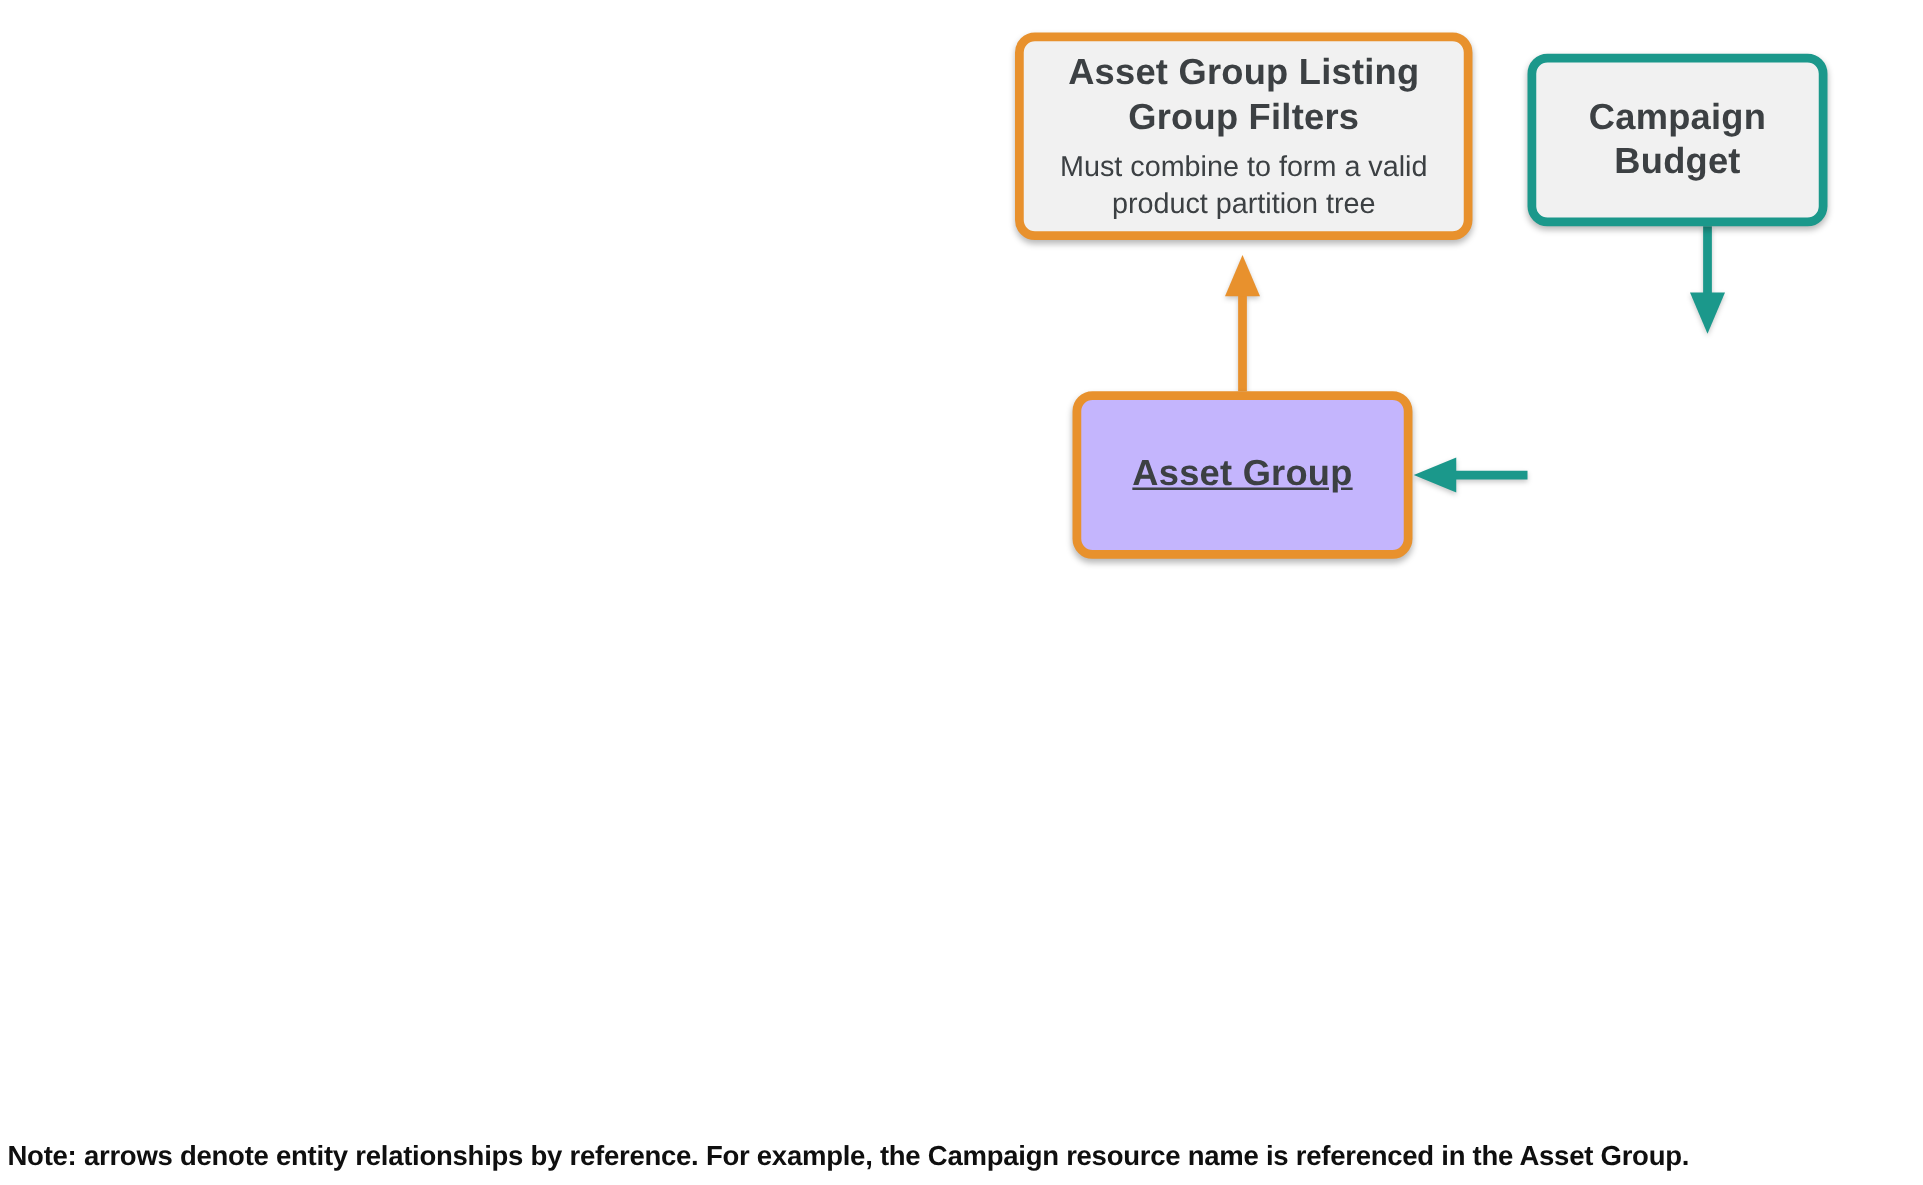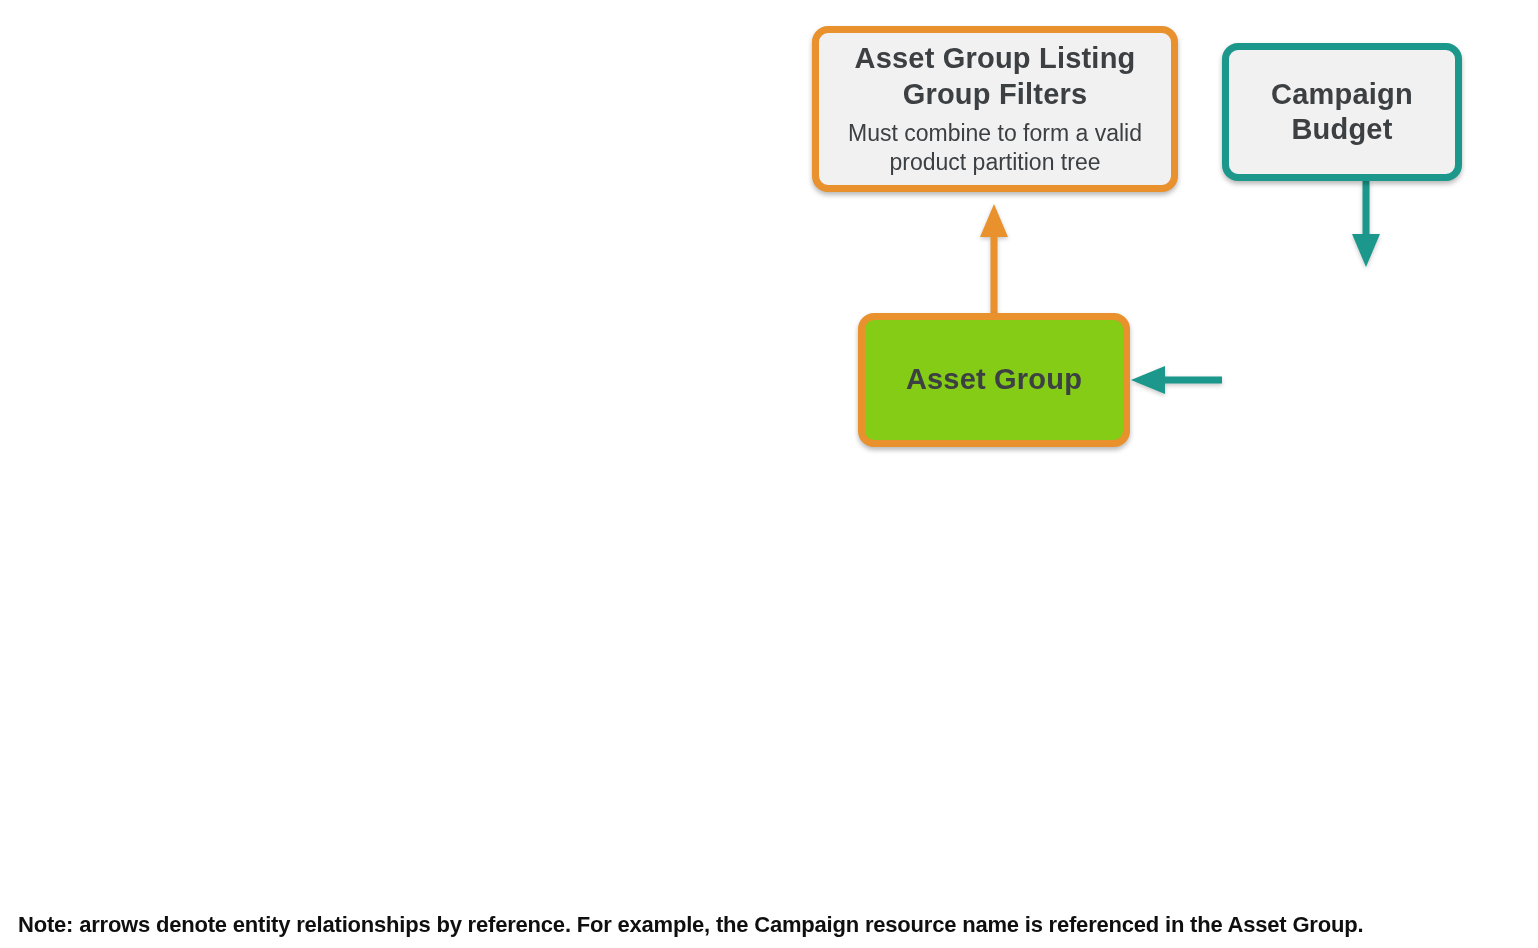--- a/index.html
+++ b/index.html
@@ -47,21 +47,21 @@
     line-height: 1.25;
     margin-top: 7px;
   }
   #node-aglgf    { left: 812px;  top: 14px;  width: 366px; height: 166px; margin-top: 12px; }
   #node-budget   { left: 1222px; top: 43px;  width: 240px; height: 138px; }
   #node-assetgrp { left: 858px;  top: 313px; width: 272px; height: 134px; }
   #node-campaign { left: 1222px; top: 269px; width: 290px; height: 219px; }
   #node-campaign .subtitle { margin-top: 9px; }
   .note {
     position: absolute;
-    left: 18px;
+    left: 6px;
     top: 912px;
     font-size: 22px;
     font-weight: bold;
     letter-spacing: -0.2px;
     white-space: nowrap;
   }
 </style>
 </head>
 <body>
 
@@ -87,20 +87,20 @@
 
   <div class="node" id="node-aglgf" style="border-color: rgb(232, 145, 45); background-color: rgb(241, 241, 241); color: rgb(60, 64, 67);">
     <div class="title">Asset Group Listing Group Filters</div>
     <div class="subtitle">Must combine to form a valid product partition tree</div>
   </div>
 
   <div class="node" id="node-budget" style="border-color: rgb(27, 152, 139); background-color: rgb(241, 241, 241); color: rgb(60, 64, 67);">
     <div class="title">Campaign Budget</div>
   </div>
 
-  <div class="node" id="node-assetgrp" style="border-color: rgb(232, 145, 45); background-color: #84cc16; color: rgb(60, 64, 67);">
+  <div class="node" id="node-assetgrp" style="border-color: rgb(232, 145, 45); background-color: #c4b5fd; color: rgb(60, 64, 67); text-decoration: underline;">
     <div class="title">Asset Group</div>
   </div>
 
 
   <div class="note" style="color: rgb(15, 15, 15);">Note: arrows denote entity relationships by reference. For example, the Campaign resource name is referenced in the Asset Group.</div>
 
 </div>
 
 </body></html>

